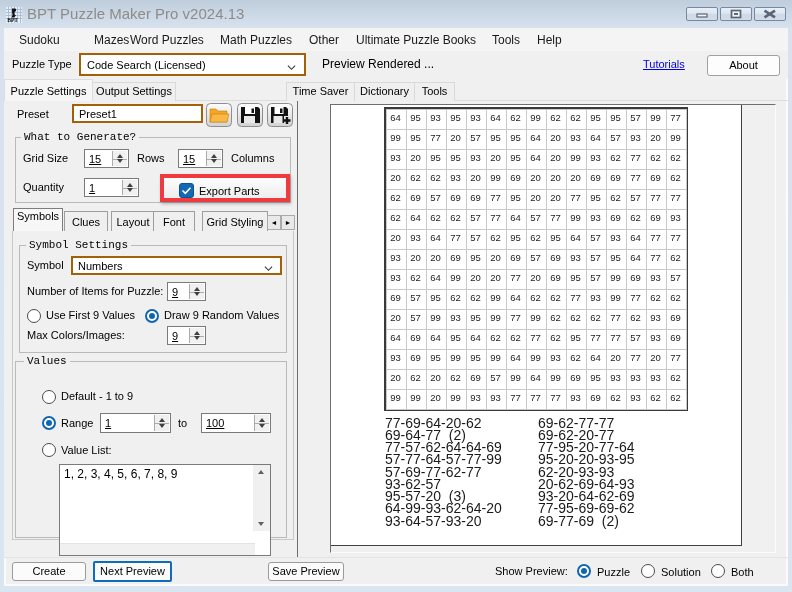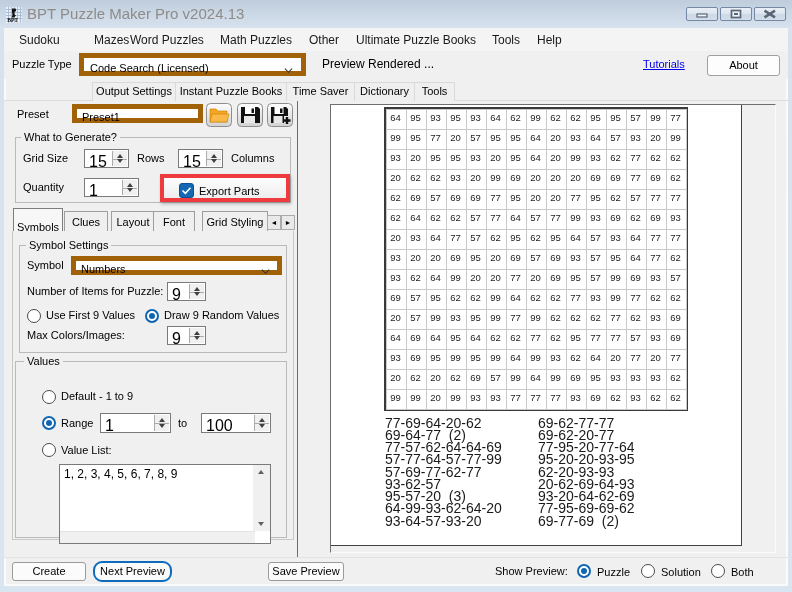--- a/index.html
+++ b/index.html
@@ -16,49 +16,49 @@
 .capbtn { top:7px; height:14px; border:1px solid #7589a6; border-radius:2px;
   background:linear-gradient(#e9eff6 0%,#dde6f0 45%,#cdd9e6 55%,#d3dde9 100%); }
 
 
 #menubar { left:4px; top:28px; width:784px; height:23px; background:#f4f4f4; }
 .menuitem { position:absolute; font-size:12px; color:#1a1a1a; }
 
 
 #toprow { left:4px; top:51px; width:784px; height:28px; background:#f0f0f0; }
 .lbl { position:absolute; font-size:11px; color:#000; }
-.tbox { position:absolute; background:#fff; border:5px solid #a16207; font-size:11px; }
+.tbox { position:absolute; background:#fff; border:2px solid #a16207; font-size:11px; }
 #ptcombo { left:75px; top:2px; width:227px; height:23px; }
 #ptcombo span { position:absolute; left:6px; top:4px; }
 .chev { position:absolute; width:9px; height:9px; }
 #aboutbtn { left:703px; top:4px; width:73px; height:21px; background:#fdfdfd; border:1px solid #a0a0a0; border-radius:3px; text-align:center; line-height:19px; font-size:11px; }
 
 
 #tabrow { left:4px; top:79px; width:784px; height:22px; }
 .mtab { position:absolute; top:3px; height:19px; background:#efefef; border:1px solid #d9d9d9; border-bottom:none; font-size:11px; text-align:center; padding-top:2px; white-space:nowrap; overflow:hidden; }
 .mtab.sel { top:0; height:22px; background:#f6f6f6; border:1px solid #dcdcdc; border-bottom:none; padding-top:5px; z-index:3; }
 #tabline { left:4px; top:100px; width:784px; height:1px; background:#dcdcdc; }
 
 
 #leftpanel { left:4px; top:101px; width:294px; height:456px; background:#f0f0f0; border-right:1px solid #6e6e6e; }
 .groupbox { position:absolute; border:1px solid #bababa; }
-.grouplab { position:absolute; top:-7px; background:#f0f0f0; padding:0 3px; font-size:11px; }
+.grouplab { position:absolute; top:-7px; background:#f0f0f0; padding:0 3px; font-size:11px;font-family:Liberation Mono, monospace; }
 .spin { position:absolute; background:#fff; border:1px solid #7a7a7a; }
-.spin .val { position:absolute; left:4px; top:3px; font-size:16px; }
+.spin .val { position:absolute; left:4px; top:3px; font-size:11px;text-decoration:underline; }
 .spinbtns { position:absolute; right:1px; top:1px; bottom:1px; width:15px; border-left:1px solid #ababab; background:#f0f0f0; }
 .spinbtns::before { content:""; position:absolute; left:0; right:0; top:50%; height:1px; background:#ababab; }
 .tri-u { position:absolute; width:0; height:0; border-left:3px solid transparent; border-right:3px solid transparent; border-bottom:4px solid #404040; left:4px; top:3px; }
 .tri-d { position:absolute; width:0; height:0; border-left:3px solid transparent; border-right:3px solid transparent; border-top:4px solid #404040; left:4px; bottom:3px; }
 .radio { position:absolute; width:14px; height:14px; border-radius:50%; background:#fff; border:1px solid #4a4a4a; }
 .radio.on { border:2px solid #1065b1; }
 .radio.on::after { content:""; position:absolute; left:2px; top:2px; width:6px; height:6px; border-radius:50%; background:#1065b1; }
 
 
 .stab { position:absolute; top:3px; height:20px; background:#efefef; border:1px solid #9d9d9d; border-bottom:none; font-size:11px; text-align:center; padding-top:4px; white-space:nowrap; overflow:hidden; }
-.stab.sel { top:0; height:23px; background:#f7f7f7; border:1px solid #7d7d7d; border-bottom:none; padding-top:12px; z-index:3; }
+.stab.sel { top:0; height:23px; background:#f7f7f7; border:1px solid #7d7d7d; border-bottom:none; padding-top:1px; z-index:3; }
 
 
 #prevwrap { left:330px; top:104px; width:446px; height:449px; background:#f0f0f0;
   border-top:1px solid #6e6e6e; border-left:1px solid #6e6e6e; border-right:1px solid #fbfbfb; border-bottom:1px solid #fbfbfb; }
 #prevwhite { position:absolute; left:0; top:0; width:411px; height:441px; background:#fff; border-right:1px solid #424242; border-bottom:1px solid #424242; }
 #grid { position:absolute; left:53px; top:2px; width:304px; height:304px; border:2px solid #3a3a3a; background:#fff; }
 #grid table { border-collapse:collapse; }
 #grid td { width:20px; height:20px; min-width:20px; border:1px solid #c9c9c9; font-size:9.5px; text-align:center; color:#1d1d1d; padding:0 2px 0 0; vertical-align:top; line-height:15px; font-family:"Liberation Sans",sans-serif; }
 .cluecol { position:absolute; font-size:14px; line-height:12.28px; color:#1a1a1a; white-space:pre; }
 
@@ -121,22 +121,22 @@
         <path d="M1 1 L5 5 L9 1" stroke="#333" stroke-width="1.2" fill="none"></path>
       </svg>
   </div>
   <div class="lbl" style="left:318px;top:6px;font-size:12px">Preview Rendered ...</div>
   <div class="lbl" style="left:639px;top:7px;color:#0000e8;text-decoration:underline">Tutorials</div>
   <div class="abs" id="aboutbtn">About</div>
 </div>
 
 <div class="abs" id="tabline"></div>
 <div class="abs" id="tabrow">
+  <div class="mtab sel" style="left:0px;width:89px">Puzzle Settings</div>
   <div class="mtab" style="left:88px;width:84px">Output Settings</div>
-  <div class="mtab" style="left:171px;width:112px">Instant Puzzle Books</div>
   <div class="mtab" style="left:282px;width:69px">Time Saver</div>
   <div class="mtab" style="left:350px;width:61px">Dictionary</div>
   <div class="mtab" style="left:410px;width:41px">Tools</div>
 </div>
 
 <div class="abs" id="leftpanel"></div>
 
 <div class="lbl" style="left:17px;top:108px">Preset</div>
 <div class="tbox" style="left:72px;top:104px;width:131px;height:19px">
     <span style="position:absolute;left:5px;top:2px">Preset1</span>
@@ -264,21 +264,21 @@
 <div class="spin" style="left:201px;top:413px;width:70px;height:20px">
     <span class="val">100</span>
   <div class="spinbtns">
       <i class="tri-u"></i>
       <i class="tri-d"></i>
     </div>
   </div>
 <div class="radio" style="left:42px;top:443px"></div>
 <div class="lbl" style="left:61px;top:444px">Value List:</div>
 
-<div class="abs" style="left:59px;top:464px;width:212px;height:80px;background:#fff;border:1px solid #7a7a7a">
+<div class="abs" style="left:59px;top:464px;width:212px;height:92px;background:#fff;border:1px solid #7a7a7a">
   <div style="position:absolute;left:4px;top:2px;font-size:12px">1, 2, 3, 4, 5, 6, 7, 8, 9</div>
   <div style="position:absolute;right:0;top:0;width:17px;height:66px;background:#f0f0f0">
     <i class="tri-u" style="left:5px;top:5px;border-bottom-color:#606060"></i>
     <i class="tri-d" style="left:5px;bottom:5px;border-top-color:#606060"></i>
   </div>
   <div style="position:absolute;left:0;bottom:0;width:195px;height:12px;background:#f0f0f0;border-top:1px solid #e3e3e3"></div>
 </div>
 
 <div class="abs" id="prevwrap">
   <div id="prevwhite">
@@ -559,21 +559,21 @@
 62-20-93-93
 20-62-69-64-93
 93-20-64-62-69
 77-95-69-69-62
 69-77-69  (2)</div>
   </div>
 </div>
 
 <div class="abs" id="botline"></div>
 <div class="btn" style="left:12px;top:562px;width:74px;height:19px;line-height:17px">Create</div>
-<div class="btn" style="left:93px;top:561px;width:79px;height:21px;line-height:17px;border:2px solid #0f6cbd;border-radius:9px">Next Preview</div>
+<div class="btn" style="left:93px;top:561px;width:79px;height:21px;line-height:17px;border:2px solid #0f6cbd;border-radius:2px">Next Preview</div>
 <div class="btn" style="left:268px;top:562px;width:76px;height:19px;line-height:17px">Save Preview</div>
 <div class="lbl" style="left:495px;top:565px">Show Preview:</div>
 <div class="radio on" style="left:577px;top:564px"></div>
 <div class="lbl" style="left:597px;top:566px">Puzzle</div>
 <div class="radio" style="left:641px;top:564px"></div>
 <div class="lbl" style="left:661px;top:566px">Solution</div>
 <div class="radio" style="left:711px;top:564px"></div>
 <div class="lbl" style="left:731px;top:566px">Both</div>
 
 </body></html>

